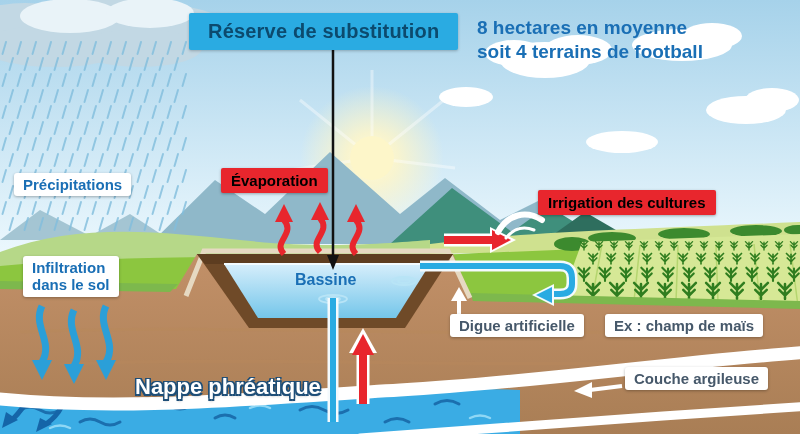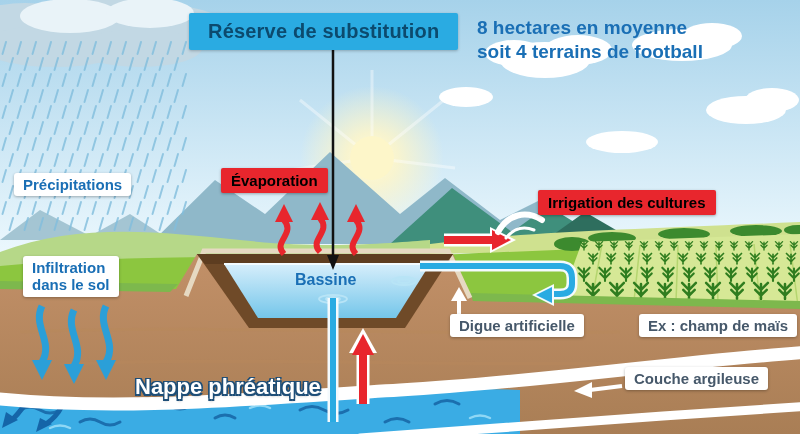--- a/index.html
+++ b/index.html
@@ -456,19 +456,19 @@
 
   <div class="label badge blue-text center" style="left:23px;top:256px">
     <div>Infiltration</div>
     <div>dans le sol</div>
   </div>
 
   <div class="label plain blue-text" style="left:295px;top:271px">Bassine</div>
 
   <div class="label badge dark-text" style="left:450px;top:314px">Digue artificielle</div>
 
-  <div class="label badge dark-text" style="left:639px;top:314px">Ex : champ de maïs</div>
+  <div class="label badge dark-text" style="left:605px;top:314px">Ex : champ de maïs</div>
 
 
   <div class="label nappe" style="left:135px;top:374px">Nappe phréatique</div>
 
   <div class="label badge dark-text" style="left:625px;top:367px">Couche argileuse</div>
 </div>
 
 </body></html>

